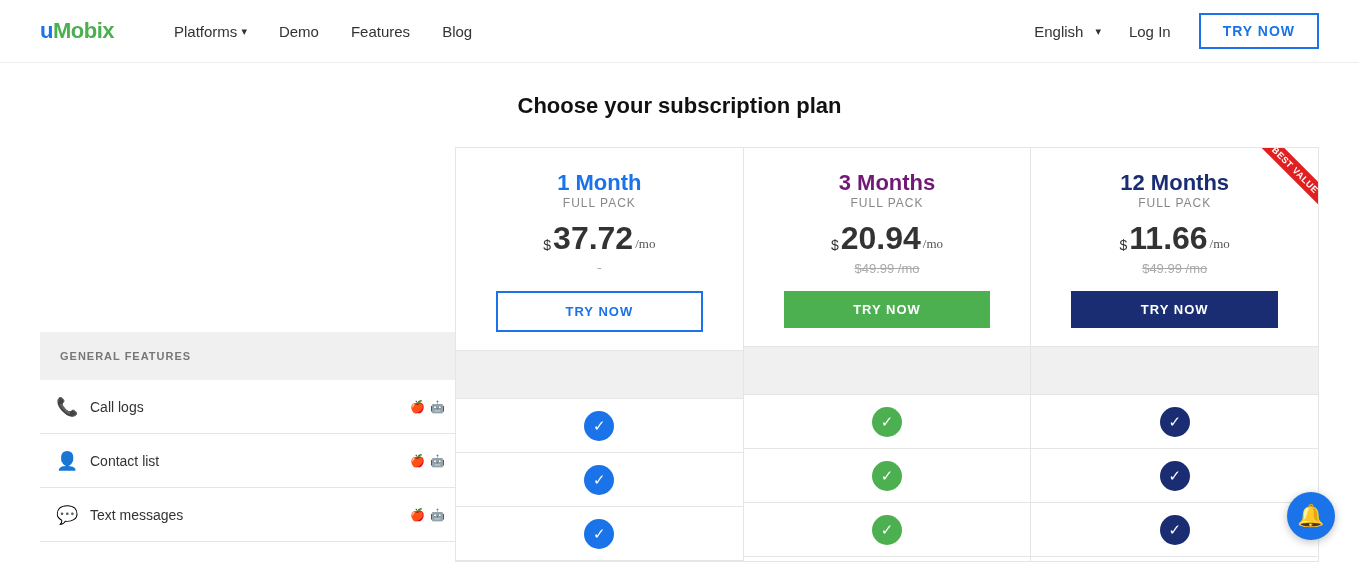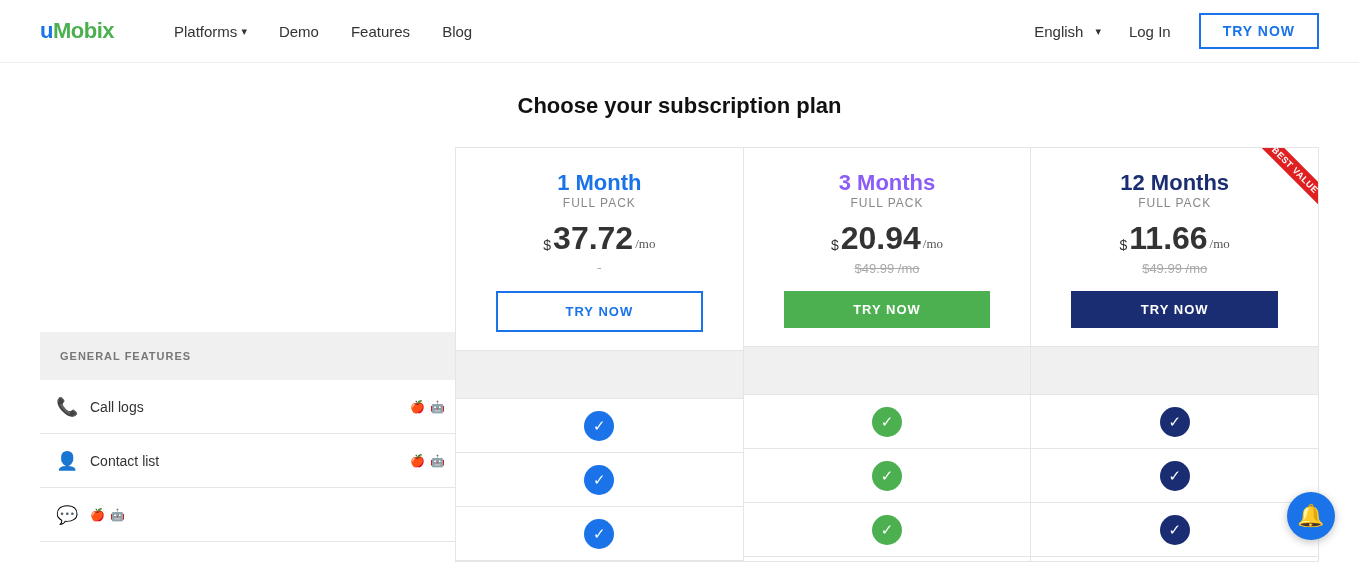--- a/index.html
+++ b/index.html
@@ -103,21 +103,21 @@
       padding: 22px 20px 18px;
       text-align: center;
       border-bottom: 1px solid #e5e5e5;
       background: #fff;
     }
     .plan-duration {
       font-size: 22px;
       font-weight: bold;
     }
     .plan-1 .plan-duration { color: #1a73e8; }
-    .plan-3 .plan-duration { color: #8b5cf6; }
+    .plan-3 .plan-duration { color: #701a75; }
     .plan-12 .plan-duration { color: #1a2d72; }
     .plan-type {
       font-size: 12px;
       color: #888;
       letter-spacing: 1px;
       margin-bottom: 10px;
     }
     .plan-price-row {
       display: flex;
       align-items: flex-end;
@@ -347,20 +347,21 @@
           <div class="feature-platforms">
             <span>🍎</span>
             <span>🤖</span>
           </div>
         </div>
       </div>
 
       <div class="feature-row">
         <div class="feature-label-cell">
           <span class="feature-icon">💬</span>
+          <span class="feature-name">Text messages</span>
           <div class="feature-platforms">
             <span>🍎</span>
             <span>🤖</span>
           </div>
         </div>
       </div>
     </div>
 
     <div class="plans-cols">
 

